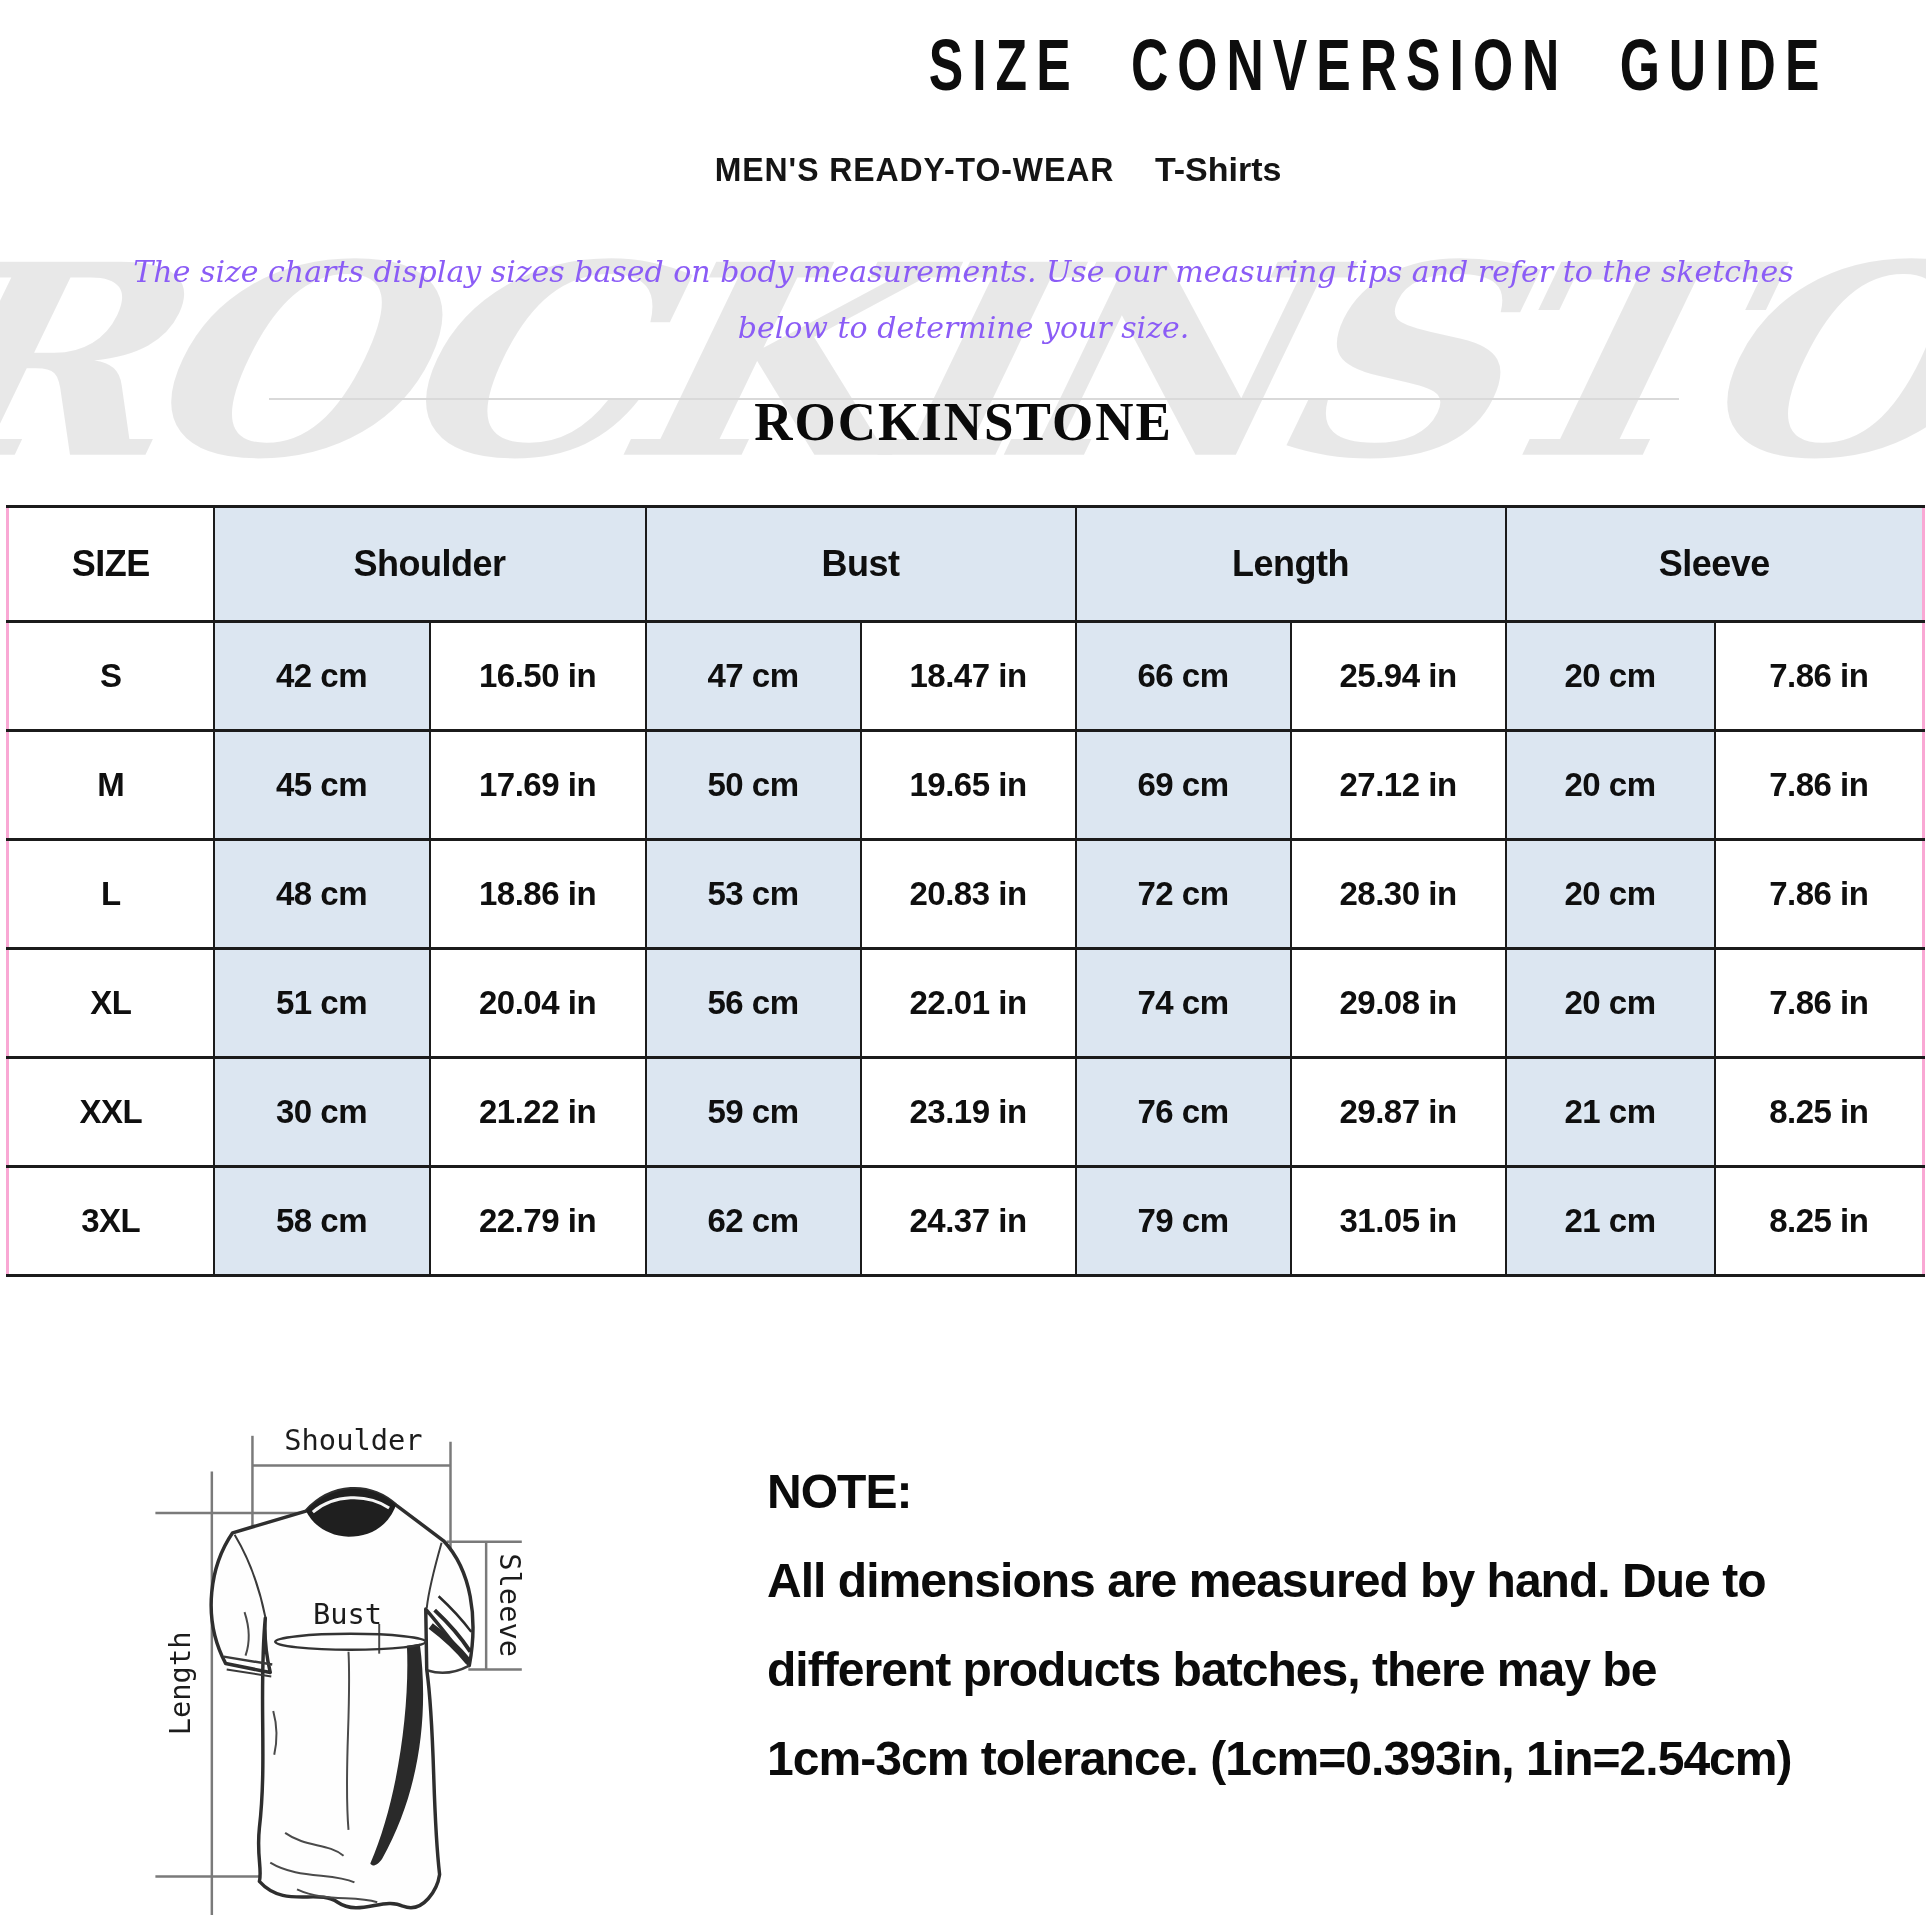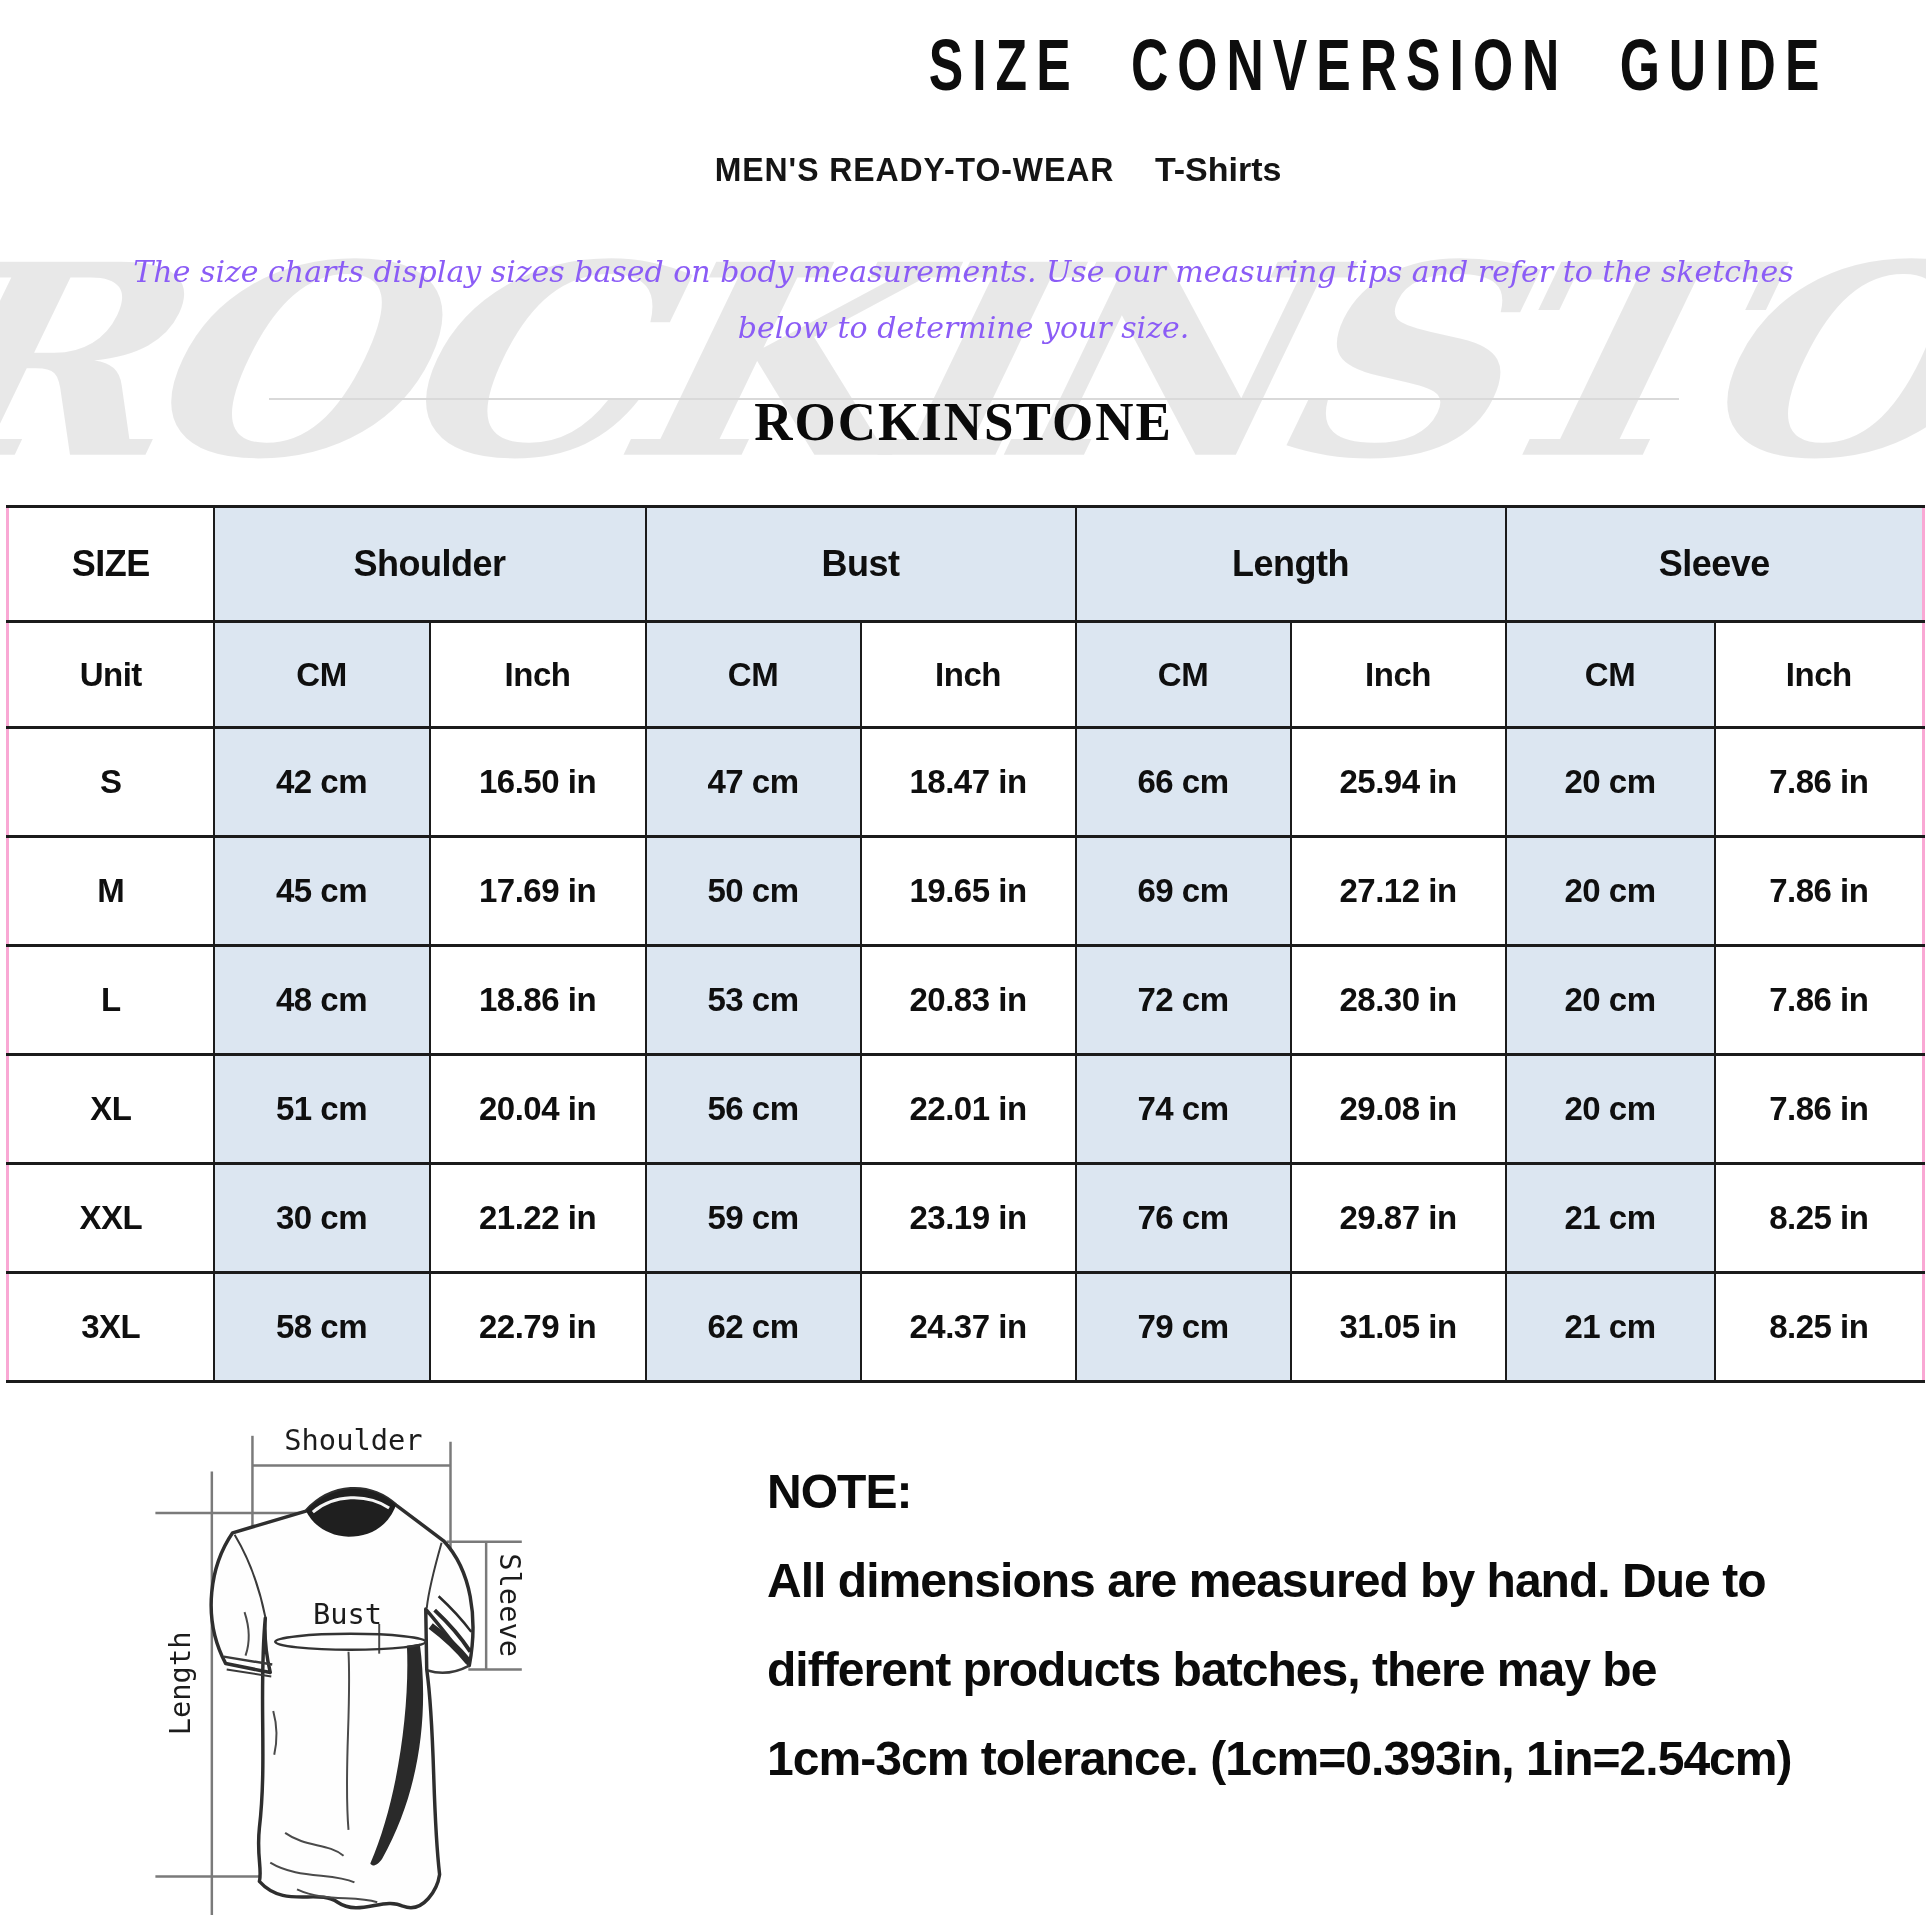--- a/index.html
+++ b/index.html
@@ -91,31 +91,20 @@
         <col style="width:209px">
     </colgroup>
     <tbody>
       <tr class="head-row">
         <td>SIZE</td>
         <td class="hl" colspan="2">Shoulder</td>
         <td class="hl" colspan="2">Bust</td>
         <td class="hl" colspan="2">Length</td>
         <td class="hl" colspan="2">Sleeve</td>
       </tr>
-      <tr class="unit-row">
-        <td>Unit</td>
-        <td class="hl">CM</td>
-        <td>Inch</td>
-        <td class="hl">CM</td>
-        <td>Inch</td>
-        <td class="hl">CM</td>
-        <td>Inch</td>
-        <td class="hl">CM</td>
-        <td>Inch</td>
-      </tr>
 
       <tr class="data-row">
         <td>S</td>
         <td class="hl">42 cm</td>
         <td>16.50 in</td>
         <td class="hl">47 cm</td>
         <td>18.47 in</td>
         <td class="hl">66 cm</td>
         <td>25.94 in</td>
         <td class="hl">20 cm</td>

